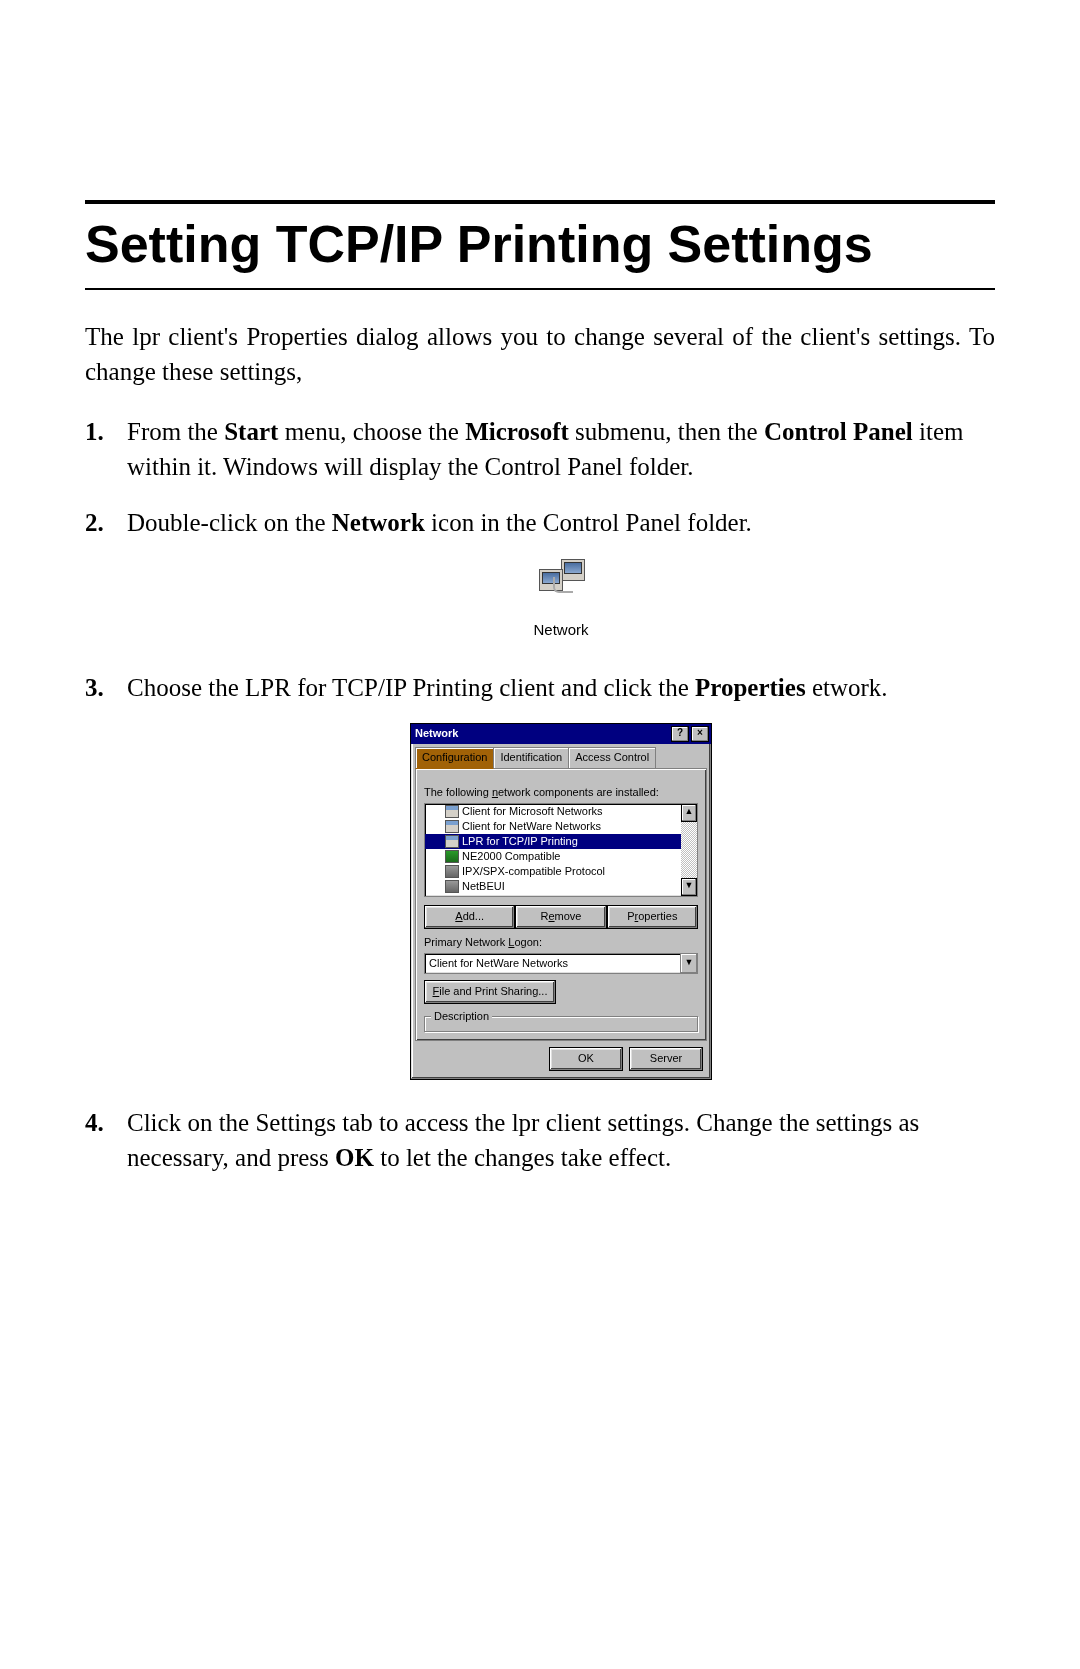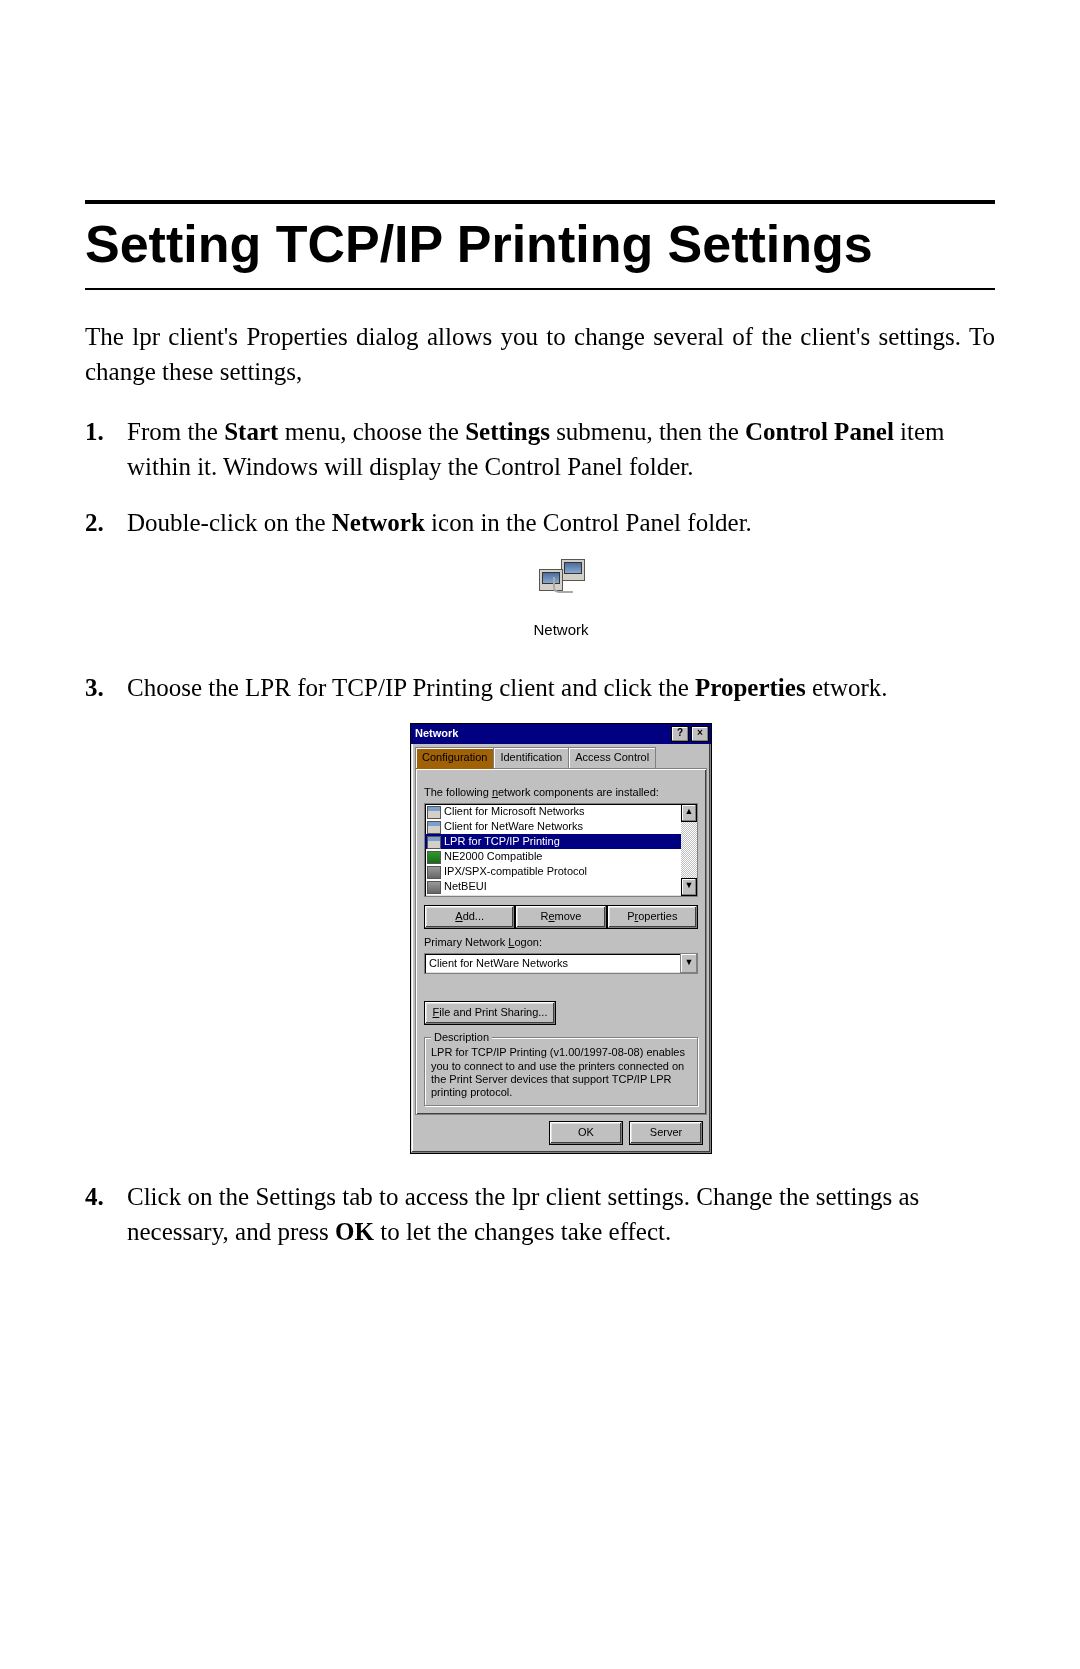--- a/index.html
+++ b/index.html
@@ -166,22 +166,22 @@
     box-shadow: inset 1px 1px 0 #000, inset -1px -1px 0 #dfdfdf;
     height: 92px;
     display: flex;
   }
   .list-items {
     flex: 1;
     overflow: hidden;
   }
   .list-item {
     display: flex;
-    align-items: flex-end;
-    padding: 0 2px;
+    align-items: center;
+    padding: 0 20px;
     height: 15px;
     white-space: nowrap;
   }
   .list-item.selected {
     background: #000080;
     color: #fff;
   }
   .li-icon {
     width: 14px; height: 13px;
     margin-right: 3px;
@@ -271,21 +271,21 @@
 
 <div class="page">
   <div class="rule"></div>
   <div class="title">Setting TCP/IP Printing Settings</div>
   <div class="rule2"></div>
 
   <p class="intro">The lpr client's Properties dialog allows you to change several of the client's settings.    To change these settings,</p>
 
   <ol class="steps">
     <li>
-      <span>From the </span><span class="b">Start</span><span> menu, choose the </span><span class="b">Settings</span><span> submenu, then the </span><span class="b">Control Panel</span><span> item within it.    Windows will display the Control Panel folder.</span>
+      <span>From the </span><span class="b">Start</span><span> menu, choose the </span><span class="b">Microsoft</span><span> submenu, then the </span><span class="b">Control Panel</span><span> item within it.    Windows will display the Control Panel folder.</span>
     </li>
 
     <li>
       <span>Double-click on the </span><span class="b">Network</span><span> icon in the Control Panel folder.</span>
 
       <div class="icon-figure">
         <div class="net-icon">
           <div class="pc2">
               <div class="scr"></div>
             </div>
@@ -355,27 +355,26 @@
               <div class="w95btn">R<span class="u">e</span>move</div>
               <div class="w95btn">P<span class="u">r</span>operties</div>
             </div>
 
             <div class="label">Primary Network <span class="u">L</span>ogon:</div>
             <div class="combo">
               <div class="cval">Client for NetWare Networks</div>
               <div class="carrow">▼</div>
             </div>
 
-            <div style="margin-top:27px;">
+            <div style="margin-top:6px;">
               <div class="w95btn wide"><span class="u">F</span>ile and Print Sharing...</div>
             </div>
 
             <div class="groupbox">
               <div class="legend">Description</div>
-              <div class="desc-text">LPR for TCP/IP Printing (v1.00/1997-08-08) enables you to connect to and use the printers connected on the Print Server devices that support TCP/IP LPR printing protocol.</div>
             </div>
           </div>
           <div class="dlg-footer">
             <div class="w95btn">OK</div>
             <div class="w95btn">Server</div>
           </div>
         </div>
       </div>
     </li>
 

